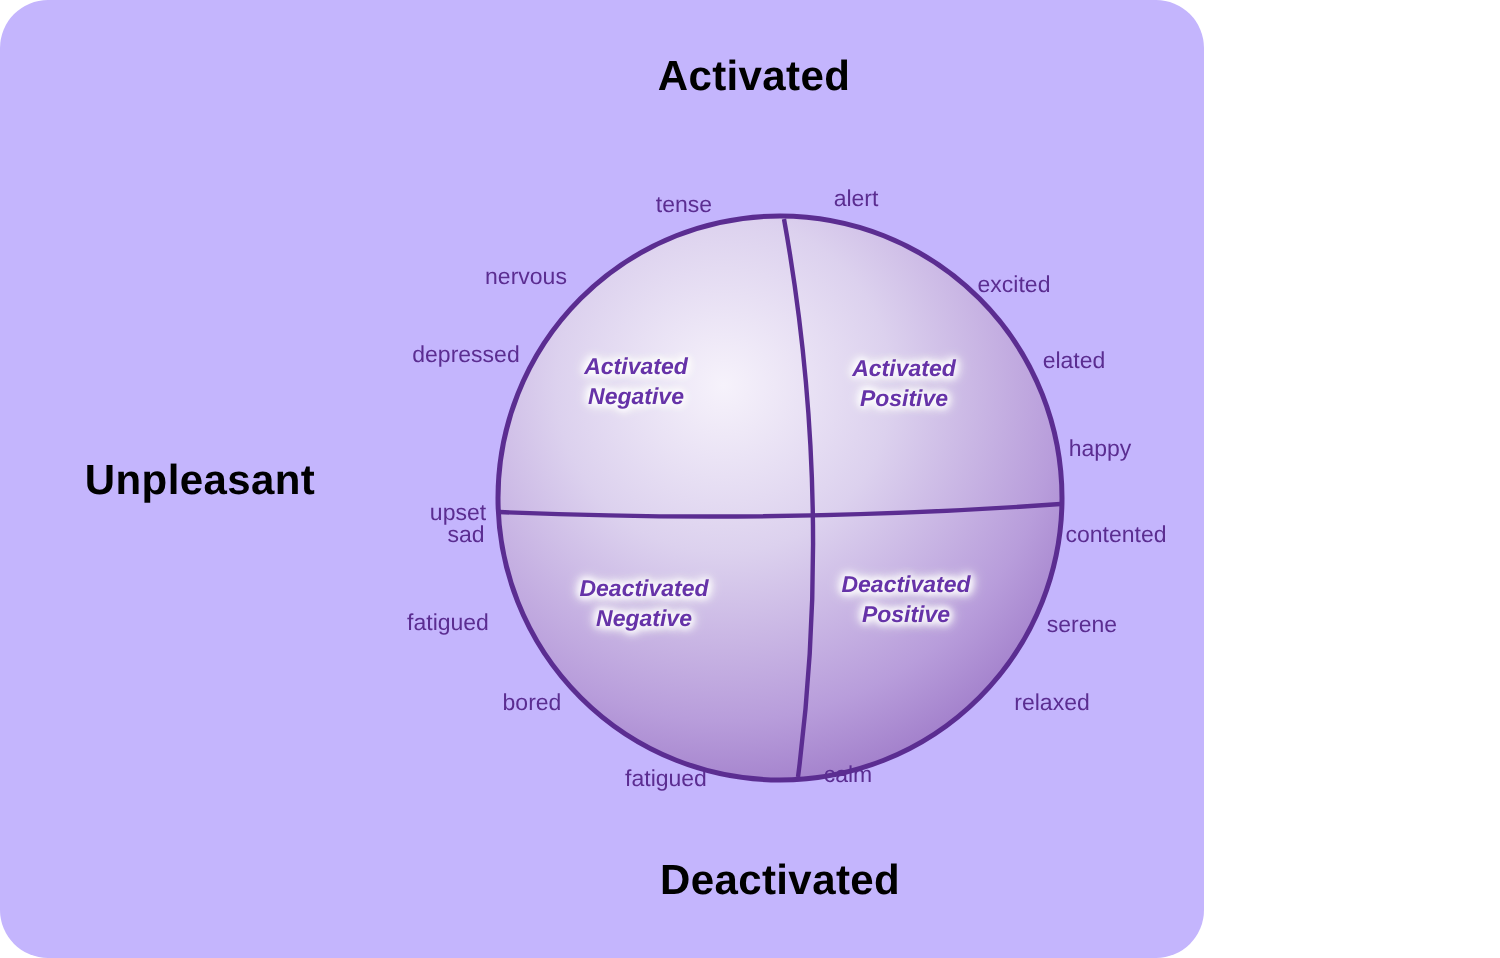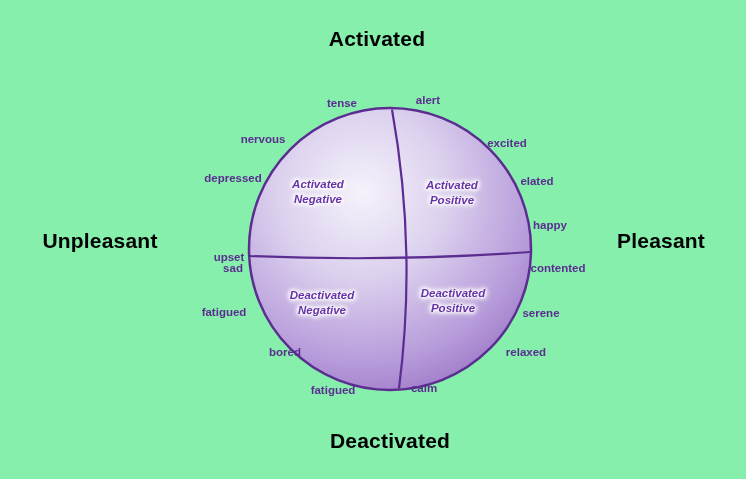--- a/index.html
+++ b/index.html
@@ -3,43 +3,44 @@
 <meta charset="utf-8">
 <style>
   html, body {
     margin: 0;
     padding: 0;
     background: #ffffff;
     font-family: "Liberation Sans", sans-serif;
   }
   #stage {
     position: relative;
-    width: 746px;
+    width: 602px;
     height: 479px;
-    background: #86efac;
+    background: #c4b5fd;
     overflow: hidden;
+    border-radius: 24px;
   }
   #sphere-svg {
     position: absolute;
     left: 0;
     top: 0;
   }
   .axis-label {
     position: absolute;
     transform: translate(-50%, -50%);
     font-weight: bold;
     font-size: 21px;
     color: #000000;
     letter-spacing: 0.2px;
     white-space: nowrap;
   }
   .emotion {
     position: absolute;
     transform: translate(-50%, -50%);
-    font-weight: bold;
+    font-weight: normal;
     font-size: 11.5px;
     color: #5b2d91;
     white-space: nowrap;
   }
   .quad {
     position: absolute;
     transform: translate(-50%, -50%);
     text-align: center;
     font-style: italic;
     font-weight: bold;
@@ -81,21 +82,21 @@
   <div class="emotion" style="left:263px; top:139px;">nervous</div>
   <div class="emotion" style="left:507px; top:143px;">excited</div>
   <div class="emotion" style="left:233px; top:178px;">depressed</div>
   <div class="emotion" style="left:537px; top:181px;text-align:center;">elated</div>
   <div class="emotion" style="left:229px; top:226px;margin-top:31px;">upset</div>
   <div class="emotion" style="left:550px; top:225px;">happy</div>
   <div class="emotion" style="left:233px; top:268px;">sad</div>
   <div class="emotion" style="left:558px; top:268px;">contented</div>
   <div class="emotion" style="left:224px; top:312px;">fatigued</div>
   <div class="emotion" style="left:541px; top:313px;">serene</div>
-  <div class="emotion" style="left:266px; top:352px;margin-left:19px;">bored</div>
+  <div class="emotion" style="left:266px; top:352px;">bored</div>
   <div class="emotion" style="left:514px; top:352px;padding-left:24px;">relaxed</div>
   <div class="emotion" style="left:333px; top:390px;">fatigued</div>
   <div class="emotion" style="left:424px; top:388px;">calm</div>
 
   <div class="quad" style="left:318px; top:192px;">
     <span>Activated</span><br>
     <span>Negative</span>
   </div>
   <div class="quad" style="left:452px; top:193px;">
     <span>Activated</span><br>

